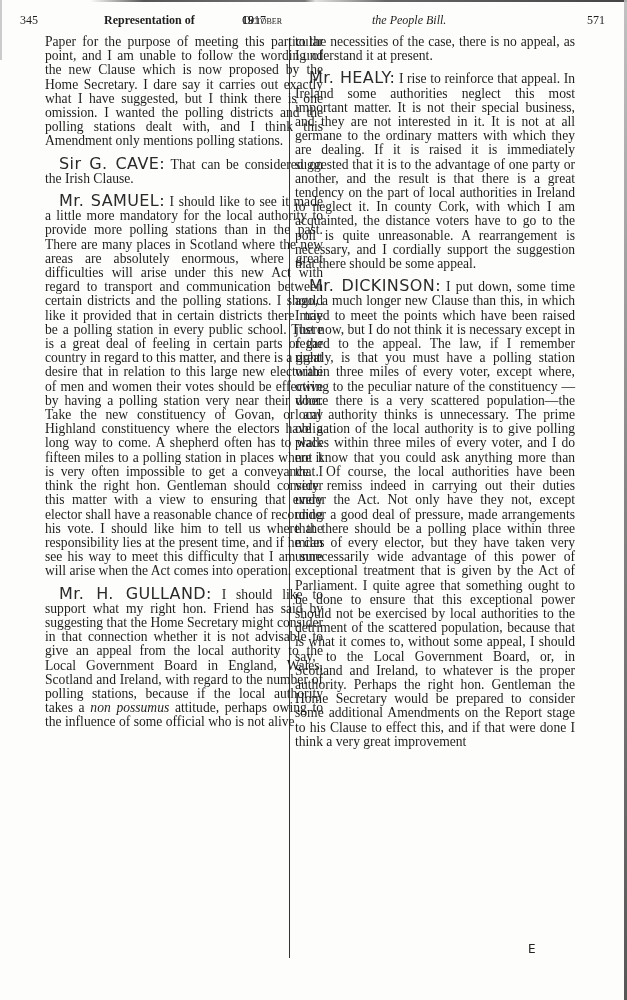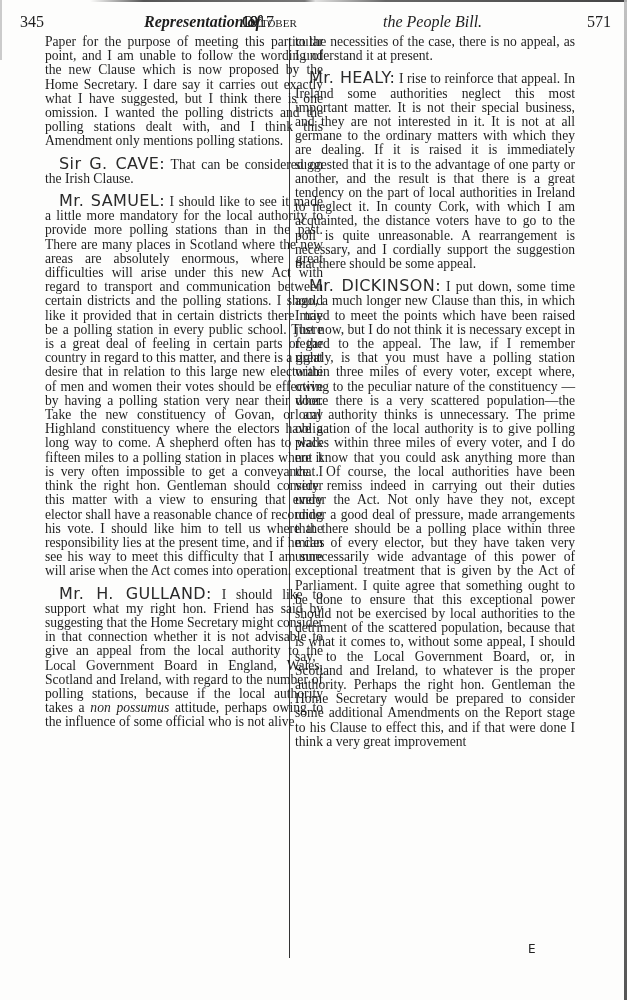--- a/index.html
+++ b/index.html
@@ -8,28 +8,28 @@
     position: relative; font-family: "DejaVu Serif", "Liberation Serif", serif; color: #1e1e1e;
   }
   .scan-top {
     position: absolute; left: 90px; top: 0; width: 537px; height: 2px;
     background: linear-gradient(90deg, rgba(80,80,80,0) 0%, #555 10%, #777 40%, rgba(120,120,120,0.2) 42%, #666 55%, #444 100%);
   }
   .scan-left { position: absolute; left: 0; top: 0; width: 2px; height: 60px; background: #999; opacity: 0.5; }
   .scan-right { position: absolute; right: 0; top: 0; width: 3px; height: 1000px; background: linear-gradient(180deg,#bbb 0%,#777 50%,#444 100%); opacity: 0.9; }
   .header {
     position: absolute; top: 13px; left: 20px; width: 590px; height: 22px;
-    font-family: "Liberation Serif", serif; font-size: 16px;
+    font-family: "Liberation Serif", serif; font-size: 12px;
   }
   .header span { position: absolute; top: 0; white-space: nowrap; }
   .h-left-num { left: 0; }
-  .h-left-title { left: 84px; font-style: italic; font-weight: bold; margin-left: 40px; }
+  .h-left-title { left: 84px; font-weight: bold; }
   .h-date { left: 222px; }
   .h-date .sc { font-variant: small-caps; }
-  .h-right-title { left: 363px; font-style: italic; }
+  .h-right-title { left: 352px; font-style: italic; }
   .h-right-num { left: 567px; }
   .divider {
     position: absolute; left: 289px; top: 38px; width: 1px; height: 920px; background: #333;
   }
   .col {
     position: absolute; top: 35px; width: 278px;
     font-family: "Liberation Serif", serif; font-size: 13.6px; line-height: 14.2px;
     text-align: justify; hyphens: manual;
   }
   .col.left { left: 19px; margin-left: 26px; }

